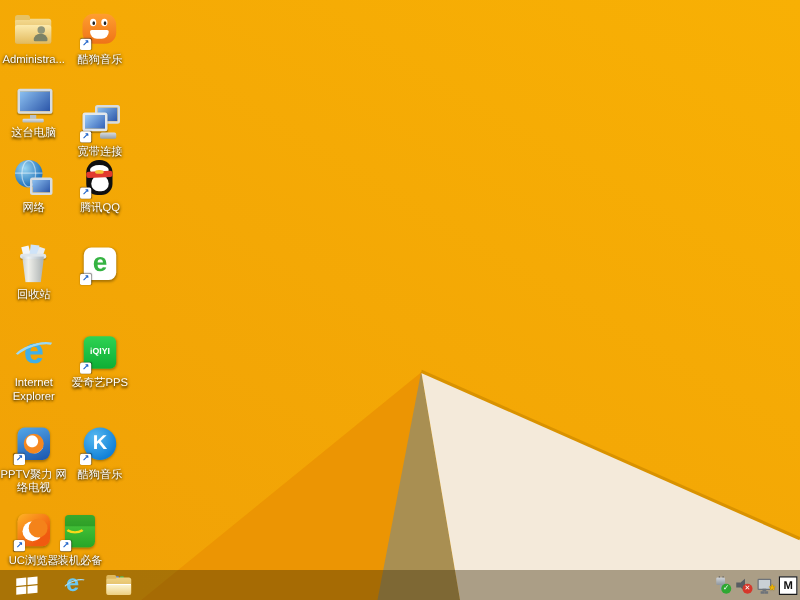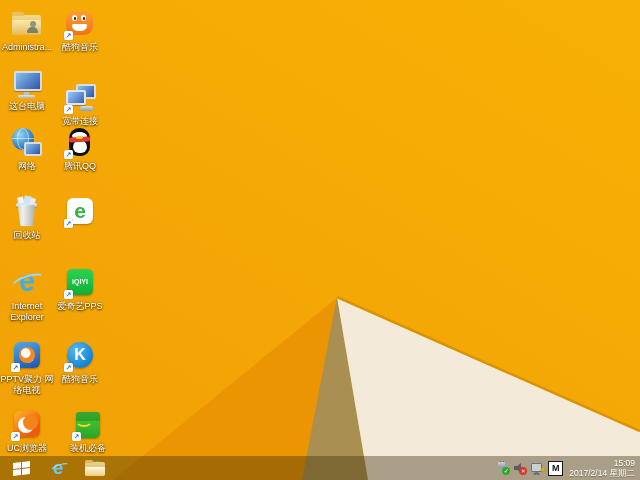--- a/index.html
+++ b/index.html
@@ -245,21 +245,21 @@
   <div class="art">
     <div class="uc">
         <div class="uc-c1"></div>
         <div class="uc-c2"></div>
       </div>
     <div class="sc">↗</div>
   </div>
   <div class="lbl">UC浏览器</div>
 </div>
 
-<div class="cell" style="left:59px;top:408px">
+<div class="cell" style="left:35px;top:408px">
   <div class="art">
     <div class="bag"></div>
       <div class="bag-smile"></div>
     <div class="sc">↗</div>
   </div>
   <div class="lbl">装机必备</div>
 </div>
 
 <div class="taskbar">
   <div class="tb-left">
@@ -291,18 +291,14 @@
     <div class="tray-ico">
       <div class="t-spkbox"></div>
         <div class="t-spktri"></div>
         <div class="t-x">✕</div>
     </div>
     <div class="tray-ico">
       <div class="t-scr"></div>
         <div class="t-ast">*</div>
     </div>
     <div class="t-ime">M</div>
-    <div class="t-clock">
-      <div>15:09</div>
-      <div>2017/2/14 星期二</div>
-    </div>
   </div>
 </div>
 
 </body></html>

